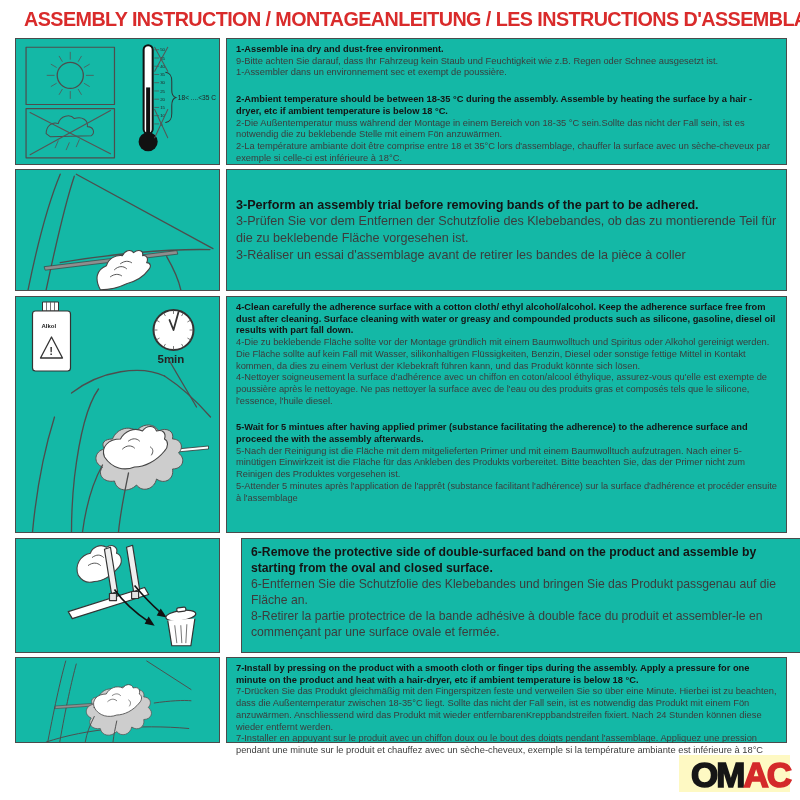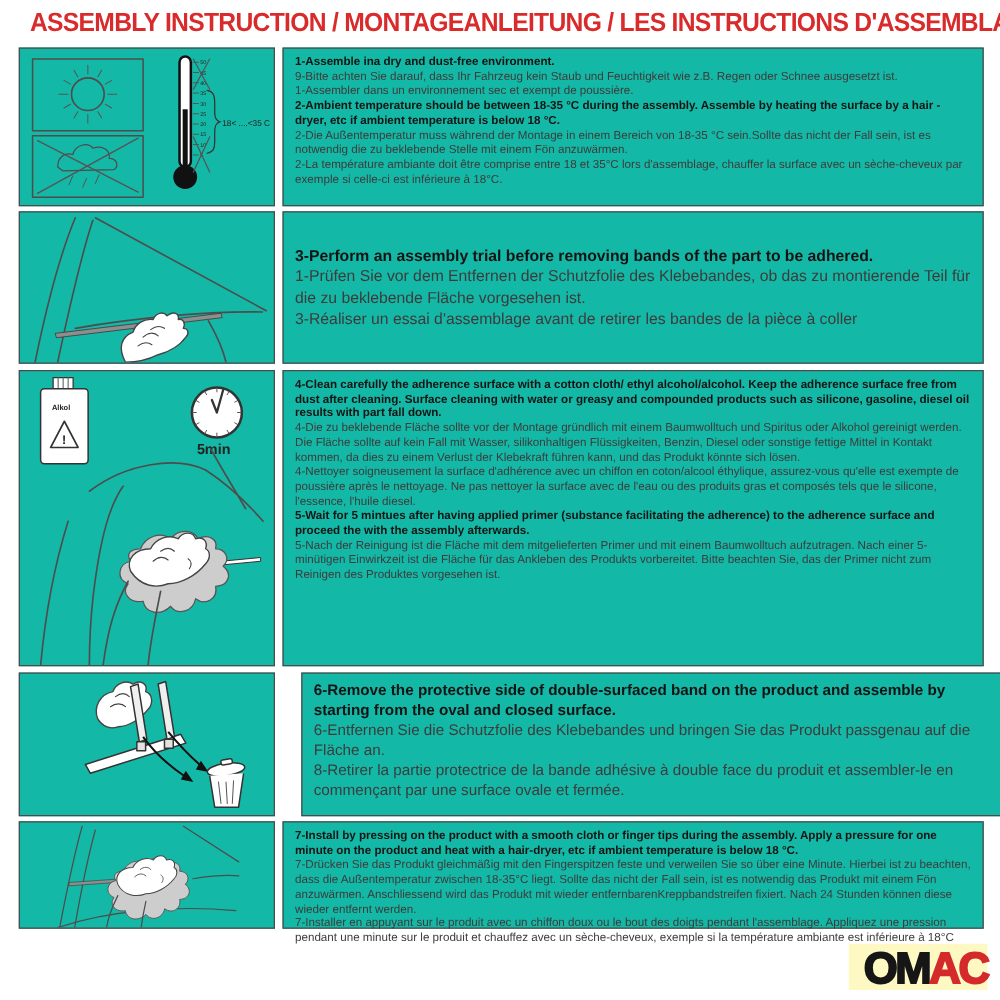--- a/index.html
+++ b/index.html
@@ -13,21 +13,21 @@
   .r2{top:169px;height:122px;}
   .r3{top:296px;height:237px;}
   .r4{top:538px;height:115px;}
   .r5{top:657px;height:86px;}
   .small{font-size:9.3px;line-height:1.26;}
   .big{font-size:12.6px;line-height:1.32;}
   .mid{font-size:12.2px;line-height:1.32;margin-left:15px;}
   .vcenter{display:flex;flex-direction:column;justify-content:center;}
   p{margin:0;}
   p.b{font-weight:bold;color:#141414;}
-  .sec + .sec{margin-top:0;}
+  .sec + .sec{margin-top:15px;}
   .lbox svg{display:block;width:100%;height:100%;}
   .ln{fill:none;stroke:#4d4d4d;stroke-width:1.3;stroke-linecap:round;stroke-linejoin:round;}
   .thin{fill:none;stroke:#555;stroke-width:0.8;stroke-linecap:round;}
   .ob{fill:#fff;stroke:#333;stroke-width:1.2;stroke-linejoin:round;}
   .dk{fill:#111;stroke:none;}
   .strip{fill:#8e8e8e;stroke:#333;stroke-width:0.6;}
   .cloth{fill:#cdcdcd;stroke:#555;stroke-width:1;stroke-linejoin:round;}
   .hand{fill:#fff;stroke:#444;stroke-width:1.1;stroke-linejoin:round;stroke-linecap:round;}
   .detail{fill:none;stroke:#444;stroke-width:0.9;stroke-linecap:round;}
   svg text{font-family:"Liberation Sans",sans-serif;fill:#222;}
@@ -100,21 +100,21 @@
     <polygon class="strip" points="28,96 160,80 161,83.5 29,99.5"></polygon>
     <g>
       <path class="hand" d="M84,119 C78,108 80,99 90,95 C92,88 99,84 106,85 C108,80 114,78 117,82 C122,78 127,80 126,85 C130,84 132,88 130,92 C134,92 135,96 132,99 C127,106 118,111 110,113 C102,117 92,119 84,119 Z"></path>
       <path class="detail" d="M104,93 c4,-3 8,-3 11,-1 M98,99 c4,-4 9,-4 12,-1 M94,106 c4,-3 8,-3 11,-1"></path>
     </g>
   </svg>
 </div>
 <div class="box rbox r2 big vcenter">
   <div class="sec">
     <p class="b">3-Perform an assembly trial before removing bands of the part to be adhered.</p>
-    <p>1-Prüfen Sie vor dem Entfernen der Schutzfolie des Klebebandes, ob das zu montierende Teil für die zu beklebende Fläche vorgesehen ist.</p>
+    <p>3-Prüfen Sie vor dem Entfernen der Schutzfolie des Klebebandes, ob das zu montierende Teil für die zu beklebende Fläche vorgesehen ist.</p>
     <p>3-Réaliser un essai d'assemblage avant de retirer les bandes de la pièce à coller</p>
   </div>
 </div>
 
 <div class="box lbox r3">
   <svg viewBox="0 0 202 235">
     <g>
       <rect x="26" y="5" width="16" height="9" class="ob" style="stroke-width:1"></rect>
       <path class="thin" d="M30,5 v9 M34,5 v9 M38,5 v9"></path>
       <rect x="16" y="14" width="38" height="60" rx="3" class="ob"></rect>
@@ -144,20 +144,21 @@
 </div>
 <div class="box rbox r3 small">
   <div class="sec">
     <p class="b">4-Clean carefully the adherence surface with a cotton cloth/ ethyl alcohol/alcohol. Keep the adherence surface free from dust after cleaning. Surface cleaning with water or greasy and compounded products such as silicone, gasoline, diesel oil results with part fall down.</p>
     <p>4-Die zu beklebende Fläche sollte vor der Montage gründlich mit einem Baumwolltuch und Spiritus oder Alkohol gereinigt werden. Die Fläche sollte auf kein Fall mit Wasser, silikonhaltigen Flüssigkeiten, Benzin, Diesel oder sonstige fettige Mittel in Kontakt kommen, da dies zu einem Verlust der Klebekraft führen kann, und das Produkt könnte sich lösen.</p>
     <p>4-Nettoyer soigneusement la surface d'adhérence avec un chiffon en coton/alcool éthylique, assurez-vous qu'elle est exempte de poussière après le nettoyage. Ne pas nettoyer la surface avec de l'eau ou des produits gras et composés tels que le silicone, l'essence, l'huile diesel.</p>
   </div>
   <div class="sec">
     <p class="b">5-Wait for 5 mintues after having applied primer (substance facilitating the adherence) to the adherence surface and proceed the with the assembly afterwards.</p>
     <p>5-Nach der Reinigung ist die Fläche mit dem mitgelieferten Primer und mit einem Baumwolltuch aufzutragen. Nach einer 5-minütigen Einwirkzeit ist die Fläche für das Ankleben des Produkts vorbereitet. Bitte beachten Sie, das der Primer nicht zum Reinigen des Produktes vorgesehen ist.</p>
+    <p>5-Attender 5 minutes après l'application de l'apprêt (substance facilitant l'adhérence) sur la surface d'adhérence et procéder ensuite à l'assemblage</p>
   </div>
 </div>
 
 <div class="box lbox r4">
   <svg viewBox="0 0 202 112">
     <g>
       <path class="hand" d="M62,36 C58,26 64,16 74,14 C76,8 84,4 90,8 C96,4 102,8 100,14 C106,16 106,24 102,28 C96,36 86,42 78,42 C72,44 66,42 62,36 Z"></path>
       <path class="detail" d="M76,18 c4,-3 8,-3 11,0 M72,26 c4,-3 9,-3 12,0"></path>
     </g>
     <polygon class="ob" points="52,72 128,48 132,55 56,79"></polygon>

